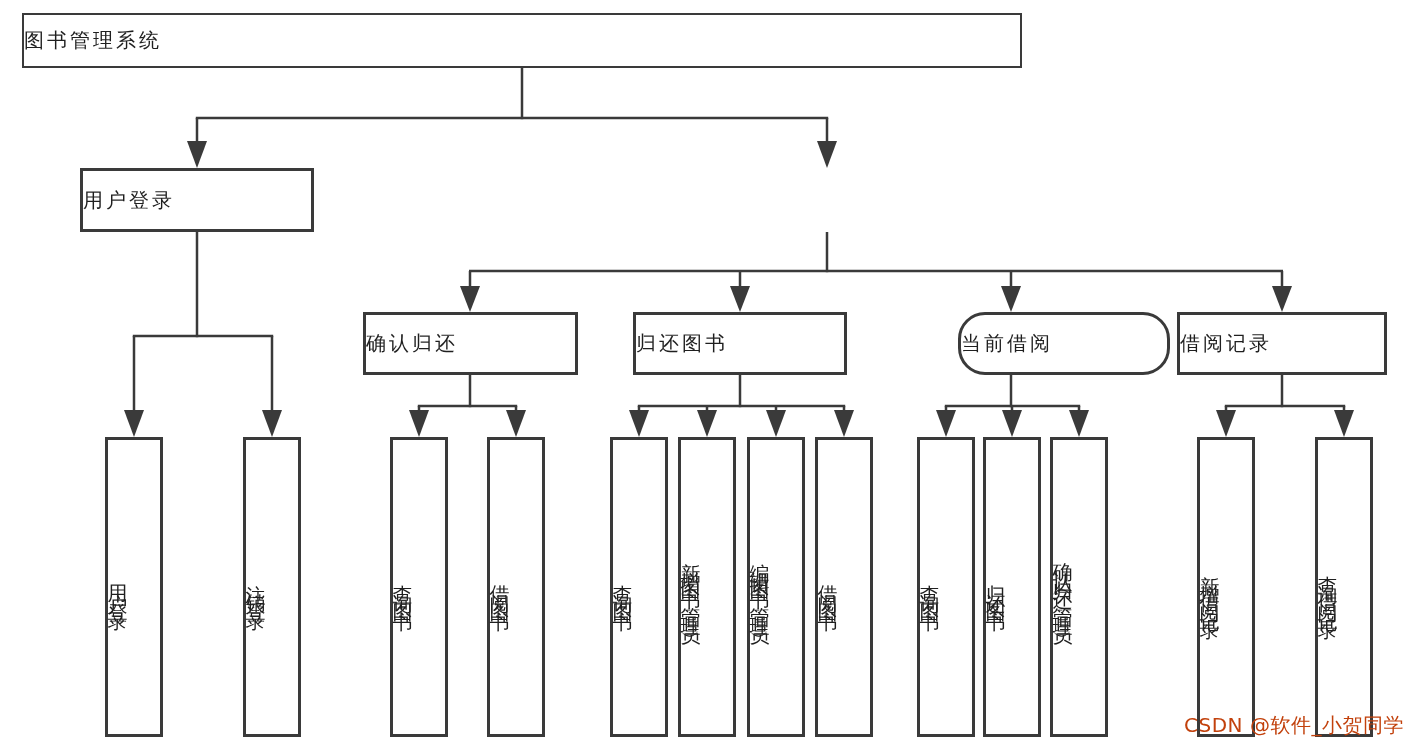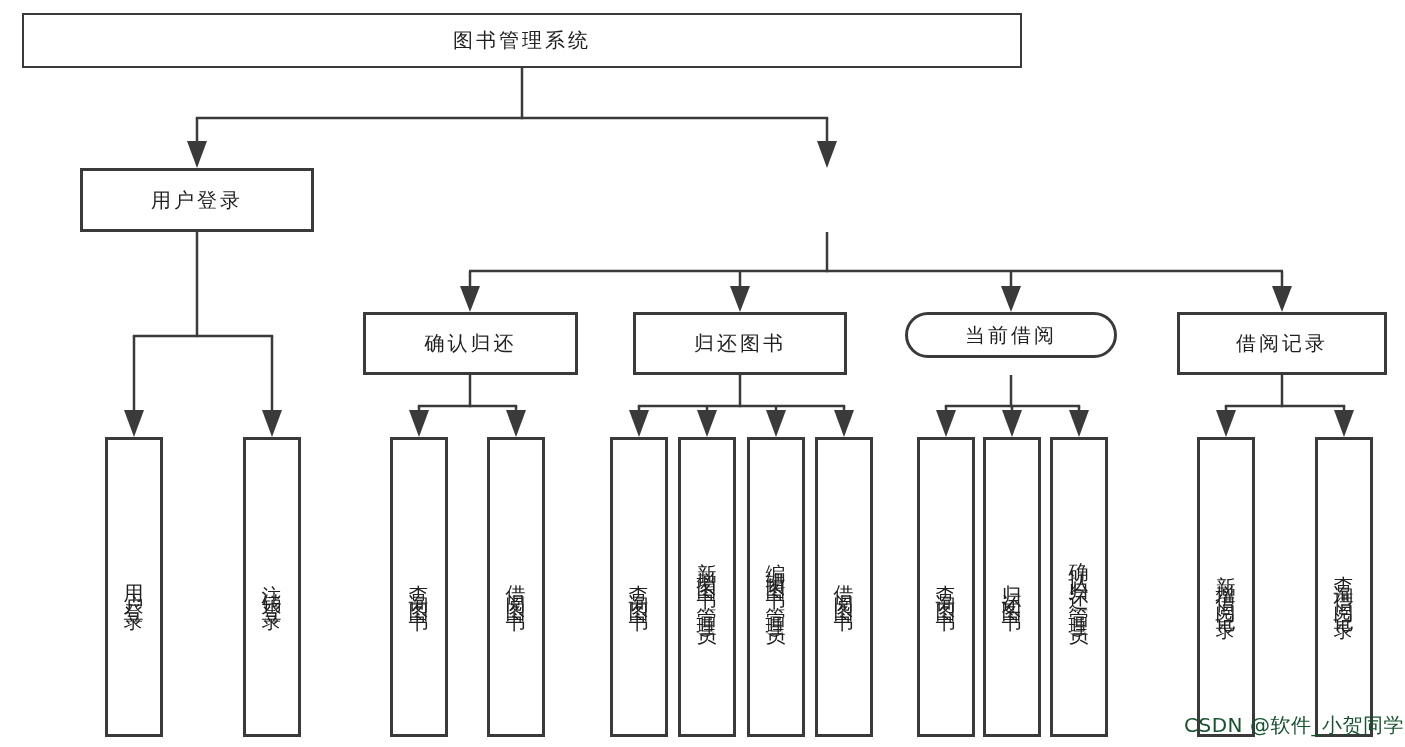--- a/index.html
+++ b/index.html
@@ -14,40 +14,39 @@
   #wires { position: absolute; left: 0; top: 0; width: 1405px; height: 747px; }
   #wires line { stroke: #3a3a3a; stroke-width: 2.5; }
   #wires polygon { fill: #3a3a3a; }
   .box {
     position: absolute;
     background: #ffffff;
     border: 3px solid #3a3a3a;
     box-sizing: border-box;
     display: flex;
     align-items: center;
-    justify-content: center;
     color: #1f1f1f;
   }
   .box.root { border-width: 2px; }
   .hnode { font-size: 20px; letter-spacing: 3px; white-space: nowrap; }
   .leaf .v-text {
     writing-mode: vertical-rl;
     text-orientation: mixed;
     font-size: 20px;
     line-height: 1;
     letter-spacing: 9px;
     white-space: nowrap;
   }
   .watermark {
     position: absolute;
     left: 1184px;
     top: 712px;
     width: 221px;
     font-size: 20px;
-    color: #14532d;
+    color: #c2410c;
     letter-spacing: 0.5px;
     white-space: nowrap;
     z-index: 5;
   }
 </style>
 </head>
 <body>
 
 <div id="canvas">
 
@@ -127,21 +126,21 @@
   <div class="box" style="left:80px;top:168px;width:234px;height:64px;">
     <span class="hnode">用户登录</span>
   </div>
 
   <div class="box" style="left:363px;top:312px;width:215px;height:63px;">
     <span class="hnode">确认归还</span>
   </div>
   <div class="box" style="left:633px;top:312px;width:214px;height:63px;">
     <span class="hnode">归还图书</span>
   </div>
-  <div class="box" style="left:905px;top:312px;width:212px;height:46px;border-radius:27px;">
+  <div class="box" style="left:958px;top:312px;width:212px;height:63px;border-radius:27px;">
     <span class="hnode">当前借阅</span>
   </div>
   <div class="box" style="left:1177px;top:312px;width:210px;height:63px;">
     <span class="hnode">借阅记录</span>
   </div>
 
   <div class="box leaf" style="left:105px;top:437px;width:58px;height:300px;">
     <span class="v-text">用户登录</span>
   </div>
   <div class="box leaf" style="left:243px;top:437px;width:58px;height:300px;">

